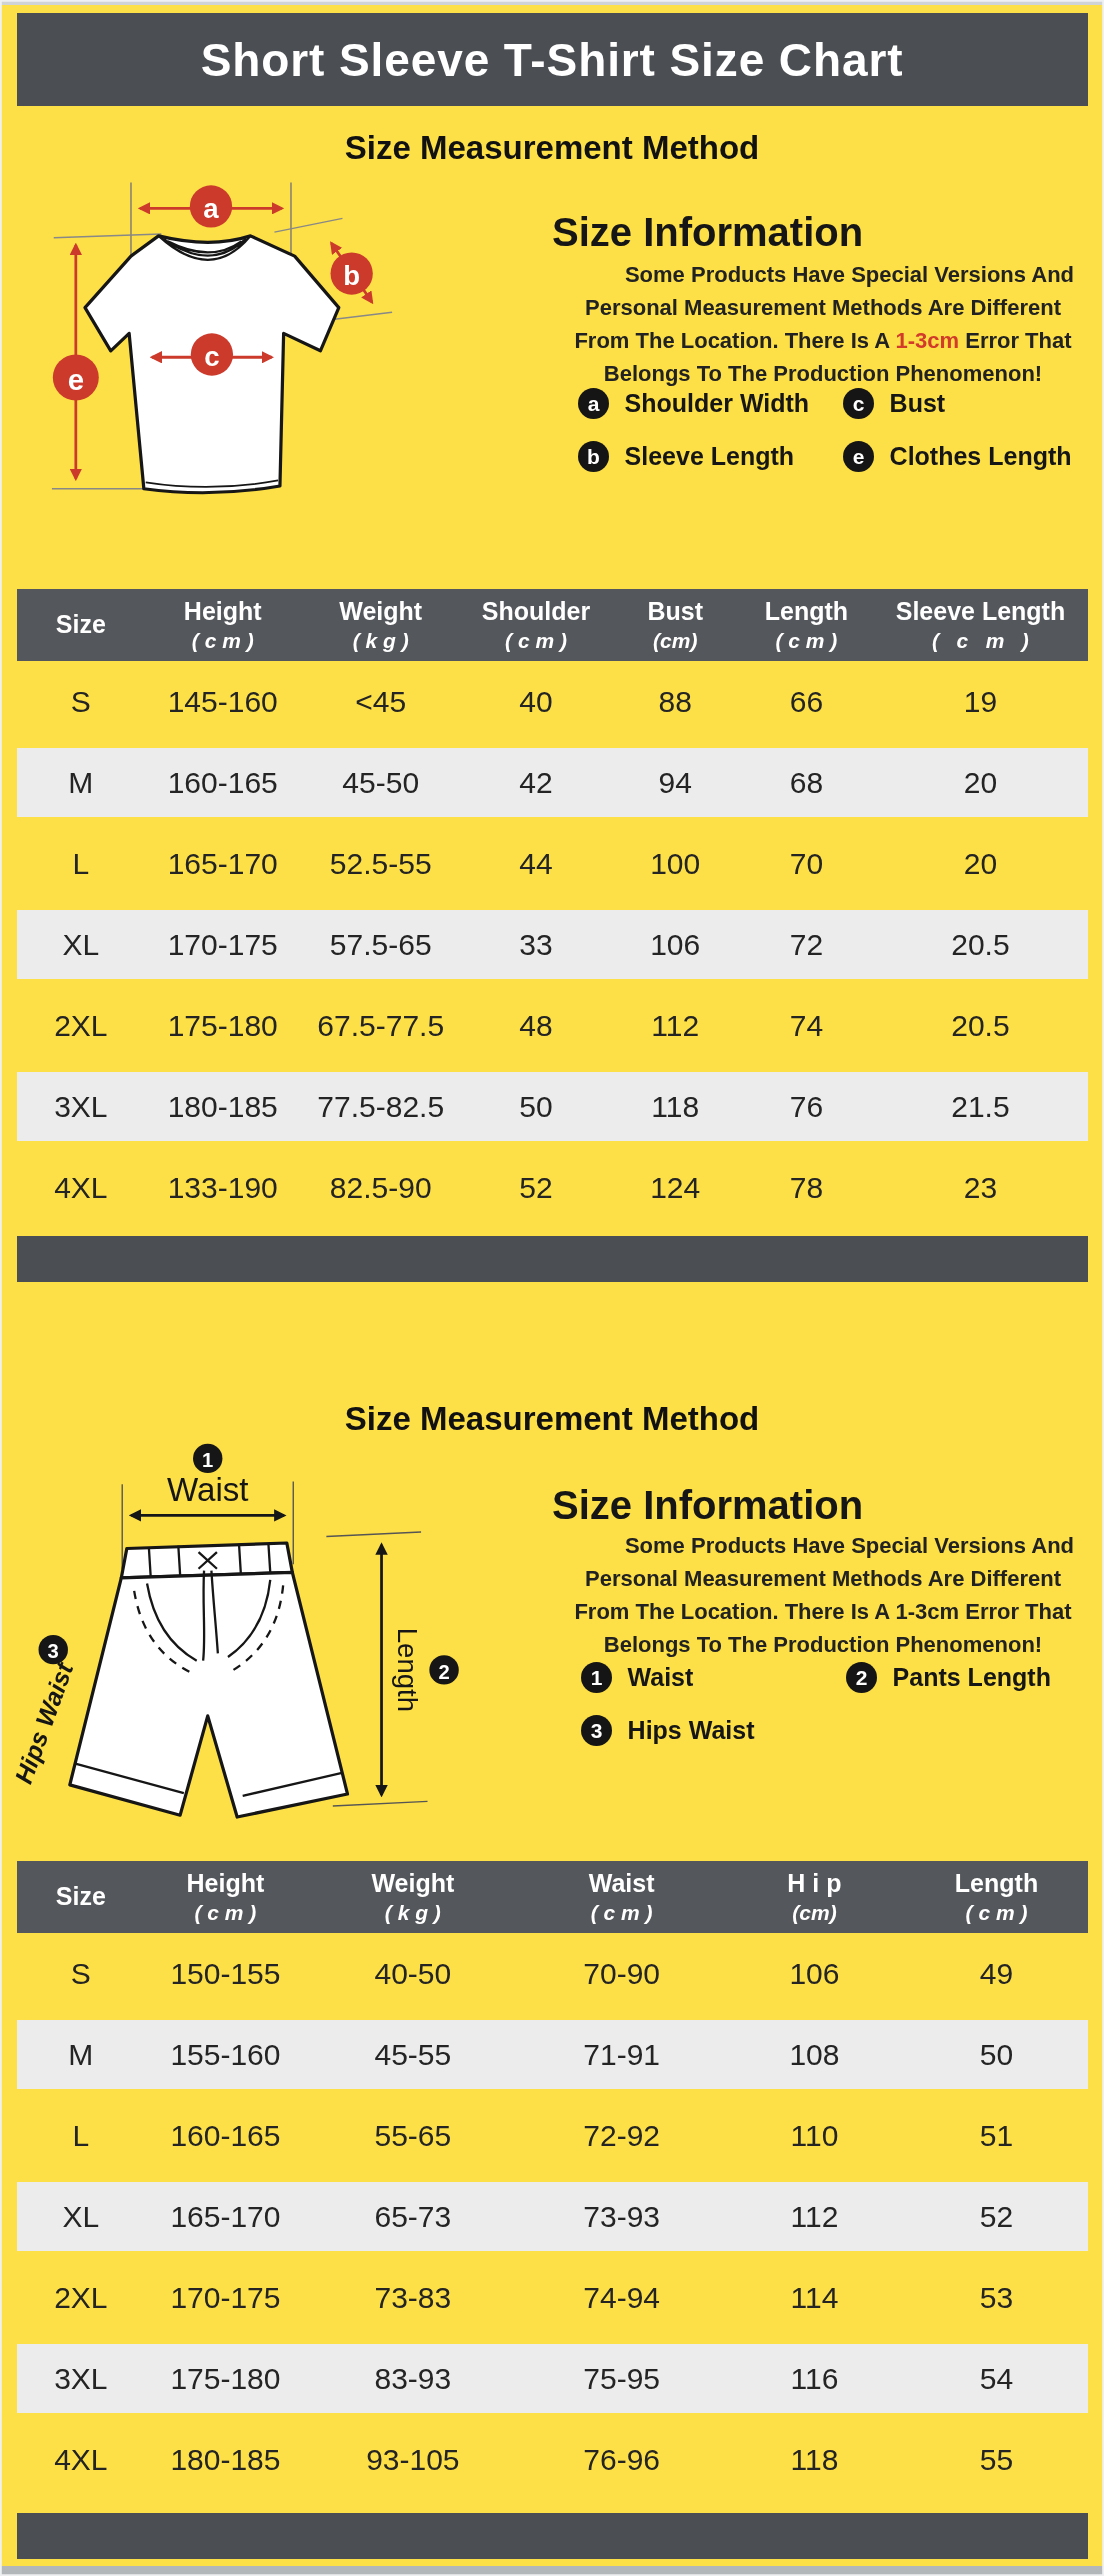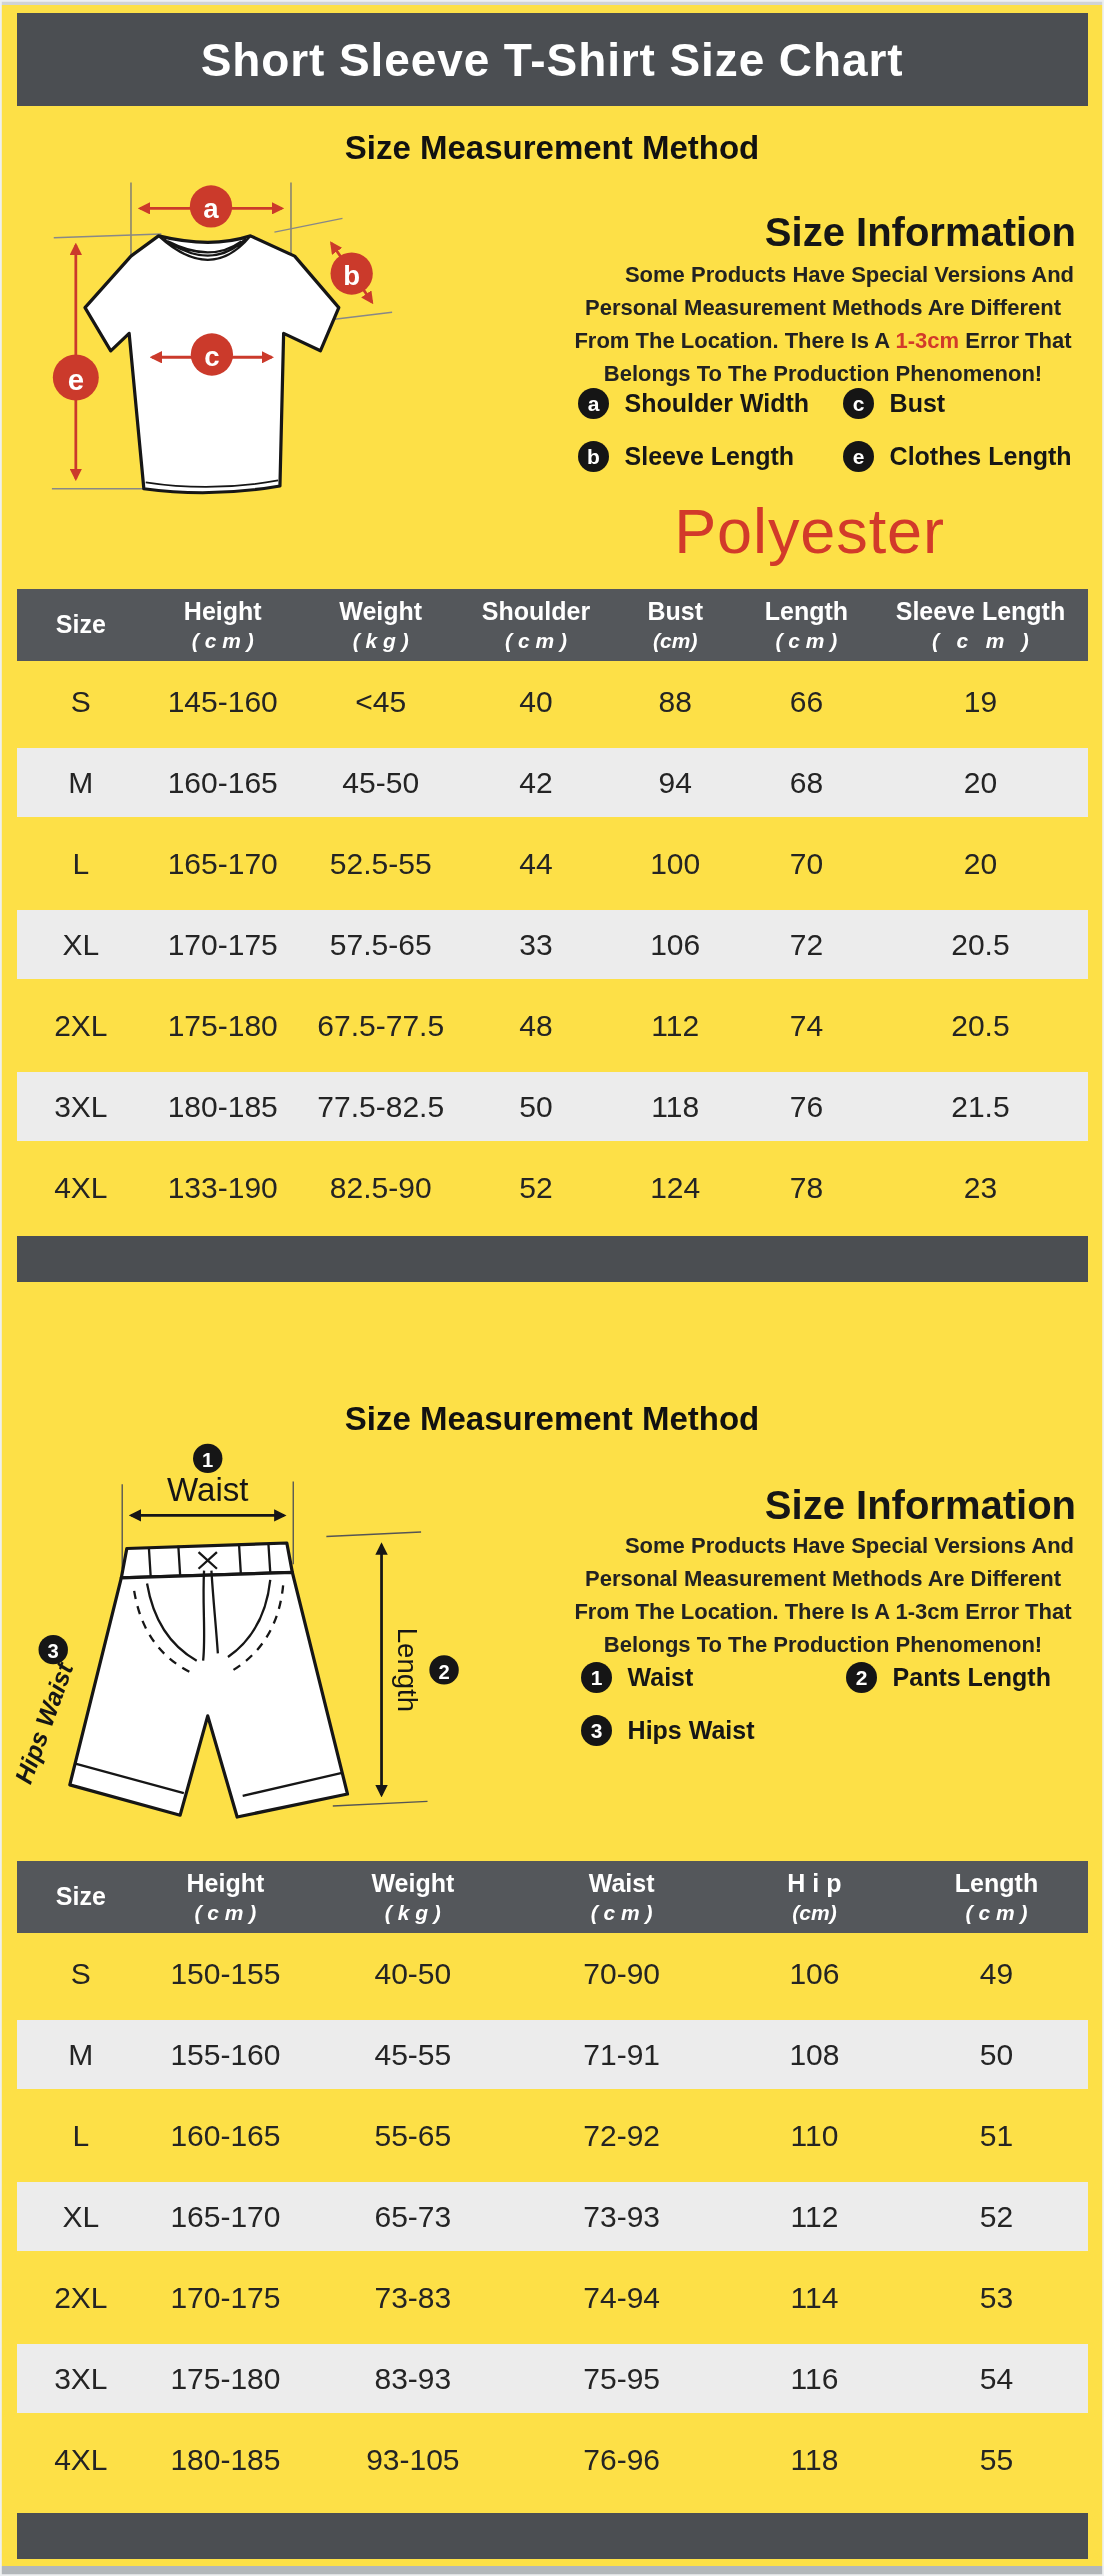--- a/index.html
+++ b/index.html
@@ -15,21 +15,21 @@
   #bar-shorts{top:1299px;}
   #sep-1{top:1236px;height:46px;}
   #sep-2{top:2513px;height:46px;}
   .method-title{position:absolute;left:0;width:1104px;text-align:center;
         font-size:33px;font-weight:700;color:#111;}
   #method-1{top:129px;}
   #method-2{top:1400px;}
   .diagram-svg{position:absolute;}
   #tshirt-svg{left:28px;top:175px;}
   #shorts-svg{left:9.2px;top:1440px;}
-  .info-title{position:absolute;left:552px;width:524px;text-align:right;
+  .info-title{position:absolute;left:552px;width:524px;text-align:left;
         font-size:40px;font-weight:700;color:#161616;}
   #info-title-1{top:210px;}
   #info-title-2{top:1483px;}
   .info-text{position:absolute;left:556px;width:534px;margin:0;font-size:22px;
         font-weight:700;line-height:33px;text-indent:53px;color:#222;text-align:center;}
   #info-text-1{top:258px;}
   #info-text-2{top:1529px;}
   .hl{color:var(--red);}
   .legend{position:absolute;display:grid;grid-template-columns:265px auto;row-gap:22px;}
   #legend-1{left:578px;top:388px;}
@@ -123,21 +123,20 @@
     <div class="legend-item">
       <span class="key-circle">b</span>
       <span class="legend-label">Sleeve Length</span>
     </div>
     <div class="legend-item">
       <span class="key-circle">e</span>
       <span class="legend-label">Clothes Length</span>
     </div>
   </div>
 
-  <div class="material">Polyester</div>
 
   <div class="size-table" id="table-1">
     <div class="t-head">
         <div class="t-hcell c0"><div class="hname">Size</div></div>
         <div class="t-hcell c1"><div class="hname">Height</div><div class="hunit">( c m )</div></div>
         <div class="t-hcell c2"><div class="hname">Weight</div><div class="hunit">( k g )</div></div>
         <div class="t-hcell c3"><div class="hname">Shoulder</div><div class="hunit">( c m )</div></div>
         <div class="t-hcell c4"><div class="hname">Bust</div><div class="hunit">(cm)</div></div>
         <div class="t-hcell c5"><div class="hname">Length</div><div class="hunit">( c m )</div></div>
         <div class="t-hcell c6"><div class="hname">Sleeve Length</div><div class="hunit">(   c   m   )</div></div>

